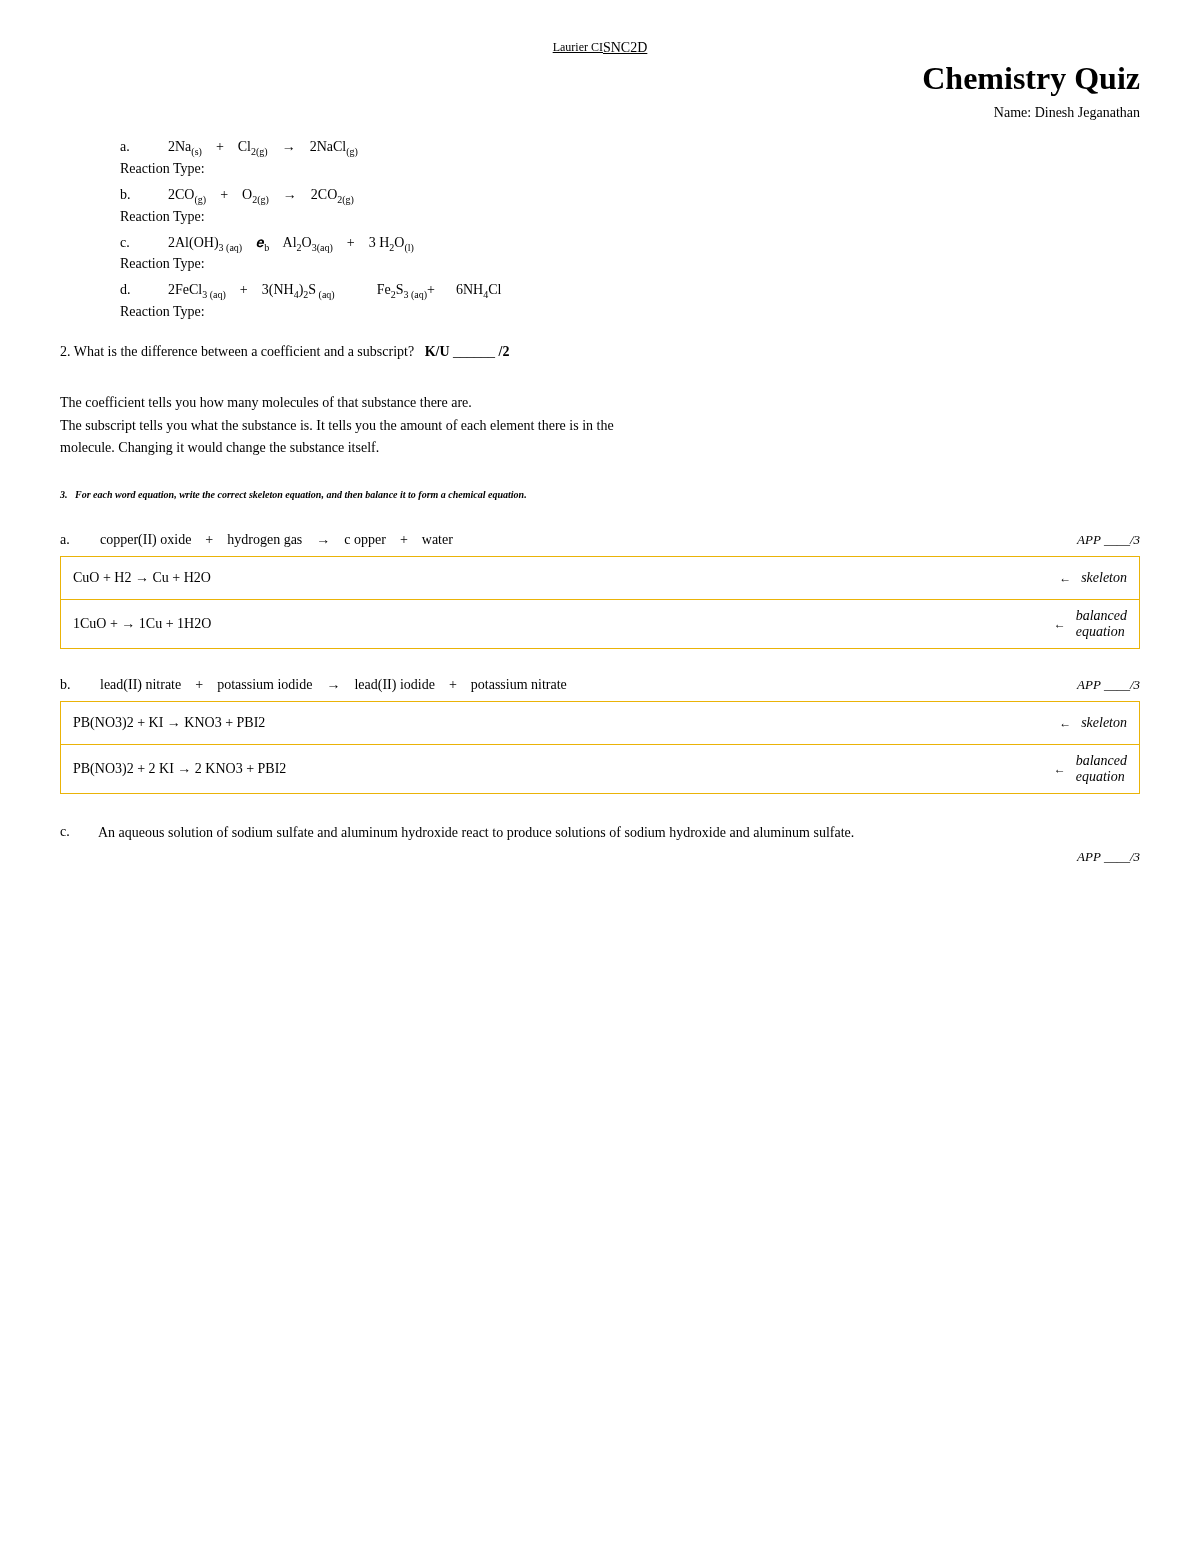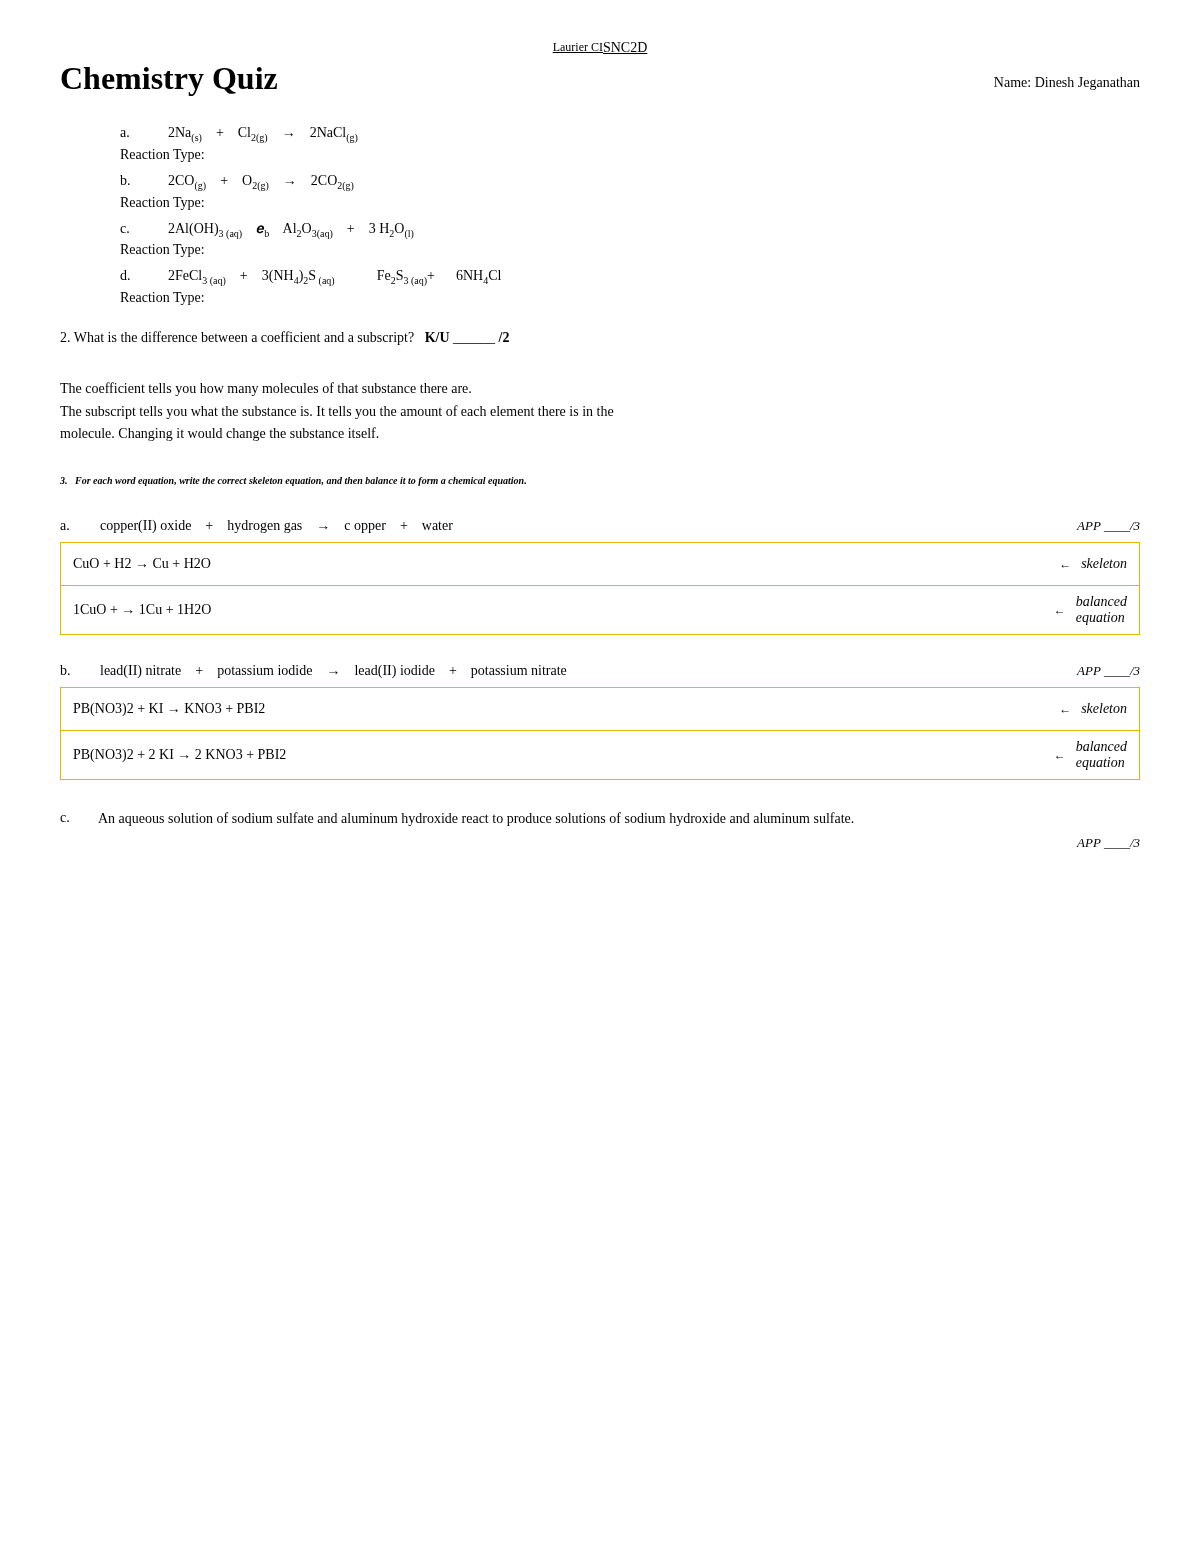--- a/index.html
+++ b/index.html
@@ -22,22 +22,23 @@
       font-size: 12px;
       text-decoration: underline;
     }
     .course-label {
       font-size: 14px;
       text-decoration: underline;
     }
     .title-row {
       display: flex;
       justify-content: space-between;
-      align-items: center;
-      margin-bottom: 28px;
+      align-items: flex-end;
+      margin-bottom: 18px;
+      flex-direction: column;
     }
     .quiz-title {
       font-size: 32px;
       font-weight: bold;
     }
     .name-field {
       font-size: 14px;
       margin-top: 8px;
     }
     .question-section {

